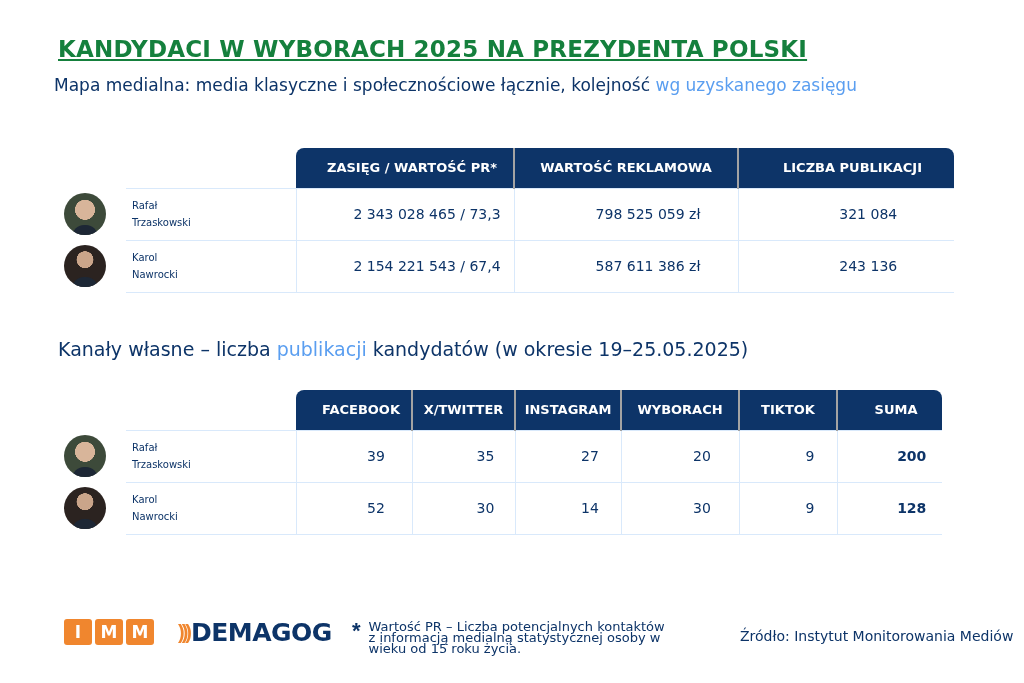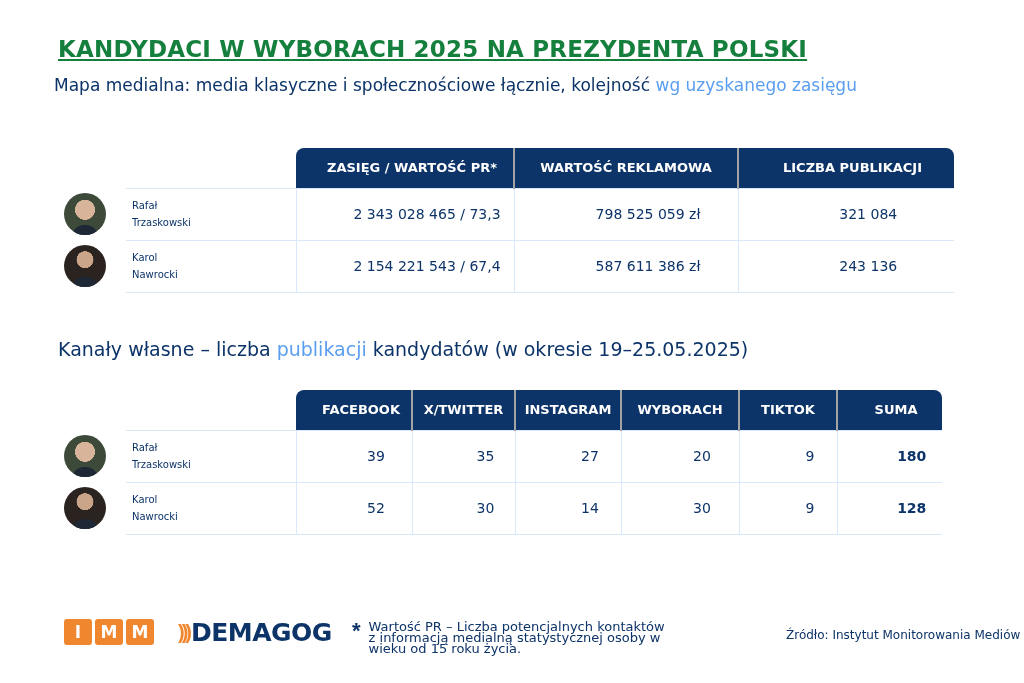--- a/index.html
+++ b/index.html
@@ -71,21 +71,21 @@
     width: 28px; height: 26px; background: #f0862e; color: #fff; border-radius: 3px;
     font-weight: bold; font-size: 17px; display: flex; align-items: center; justify-content: center;
     font-family: "DejaVu Sans", sans-serif;
   }
   .demagog { left: 178px; top: 618px; display: flex; align-items: center; }
   .demagog .waves { color: #f0862e; font-weight: bold; font-size: 20px; margin-right: 2px; letter-spacing: -3px; }
   .demagog .word { color: #0d3468; font-weight: bold; font-size: 25px; font-family: "DejaVu Sans", sans-serif; letter-spacing: -0.5px; }
   .note { left: 352px; top: 621px; display: flex; }
   .note .star { font-size: 22px; font-weight: bold; color: #0d3468; margin-right: 8px; line-height: 20px; }
   .note .text { font-size: 13px; line-height: 11px; color: #0d3468; width: 300px; font-family: "DejaVu Sans", sans-serif; }
-  .source { left: 786px; top: 628px; font-size: 12px; color: #0d3468; font-family: "DejaVu Sans", sans-serif; }
+  .source { left: 740px; top: 628px; font-size: 14px; color: #0d3468; font-family: "DejaVu Sans", sans-serif; }
 </style>
 </head>
 <body>
 
 <div class="title">KANDYDACI W WYBORACH 2025 NA PREZYDENTA POLSKI</div>
 <div class="subtitle">
   <span>Mapa medialna: media klasyczne i społecznościowe łącznie, kolejność </span><span class="accent">wg uzyskanego zasięgu</span><br>
 </div>
 
 <table class="data" id="t1">
@@ -135,21 +135,21 @@
   </thead>
   <tbody>
     <tr>
       <td class="avatar-cell"><span class="avatar rt"><span class="suit"></span></span></td>
       <td class="name"><span>Rafał</span><br><span>Trzaskowski</span></td>
       <td>39</td>
       <td>35</td>
       <td>27</td>
       <td>20</td>
       <td>9</td>
-      <td class="bold">180</td>
+      <td class="bold">200</td>
     </tr>
     <tr>
       <td class="avatar-cell"><span class="avatar kn"><span class="suit"></span></span></td>
       <td class="name"><span>Karol</span><br><span>Nawrocki</span></td>
       <td>52</td>
       <td>30</td>
       <td>14</td>
       <td>30</td>
       <td>9</td>
       <td class="bold">128</td>

